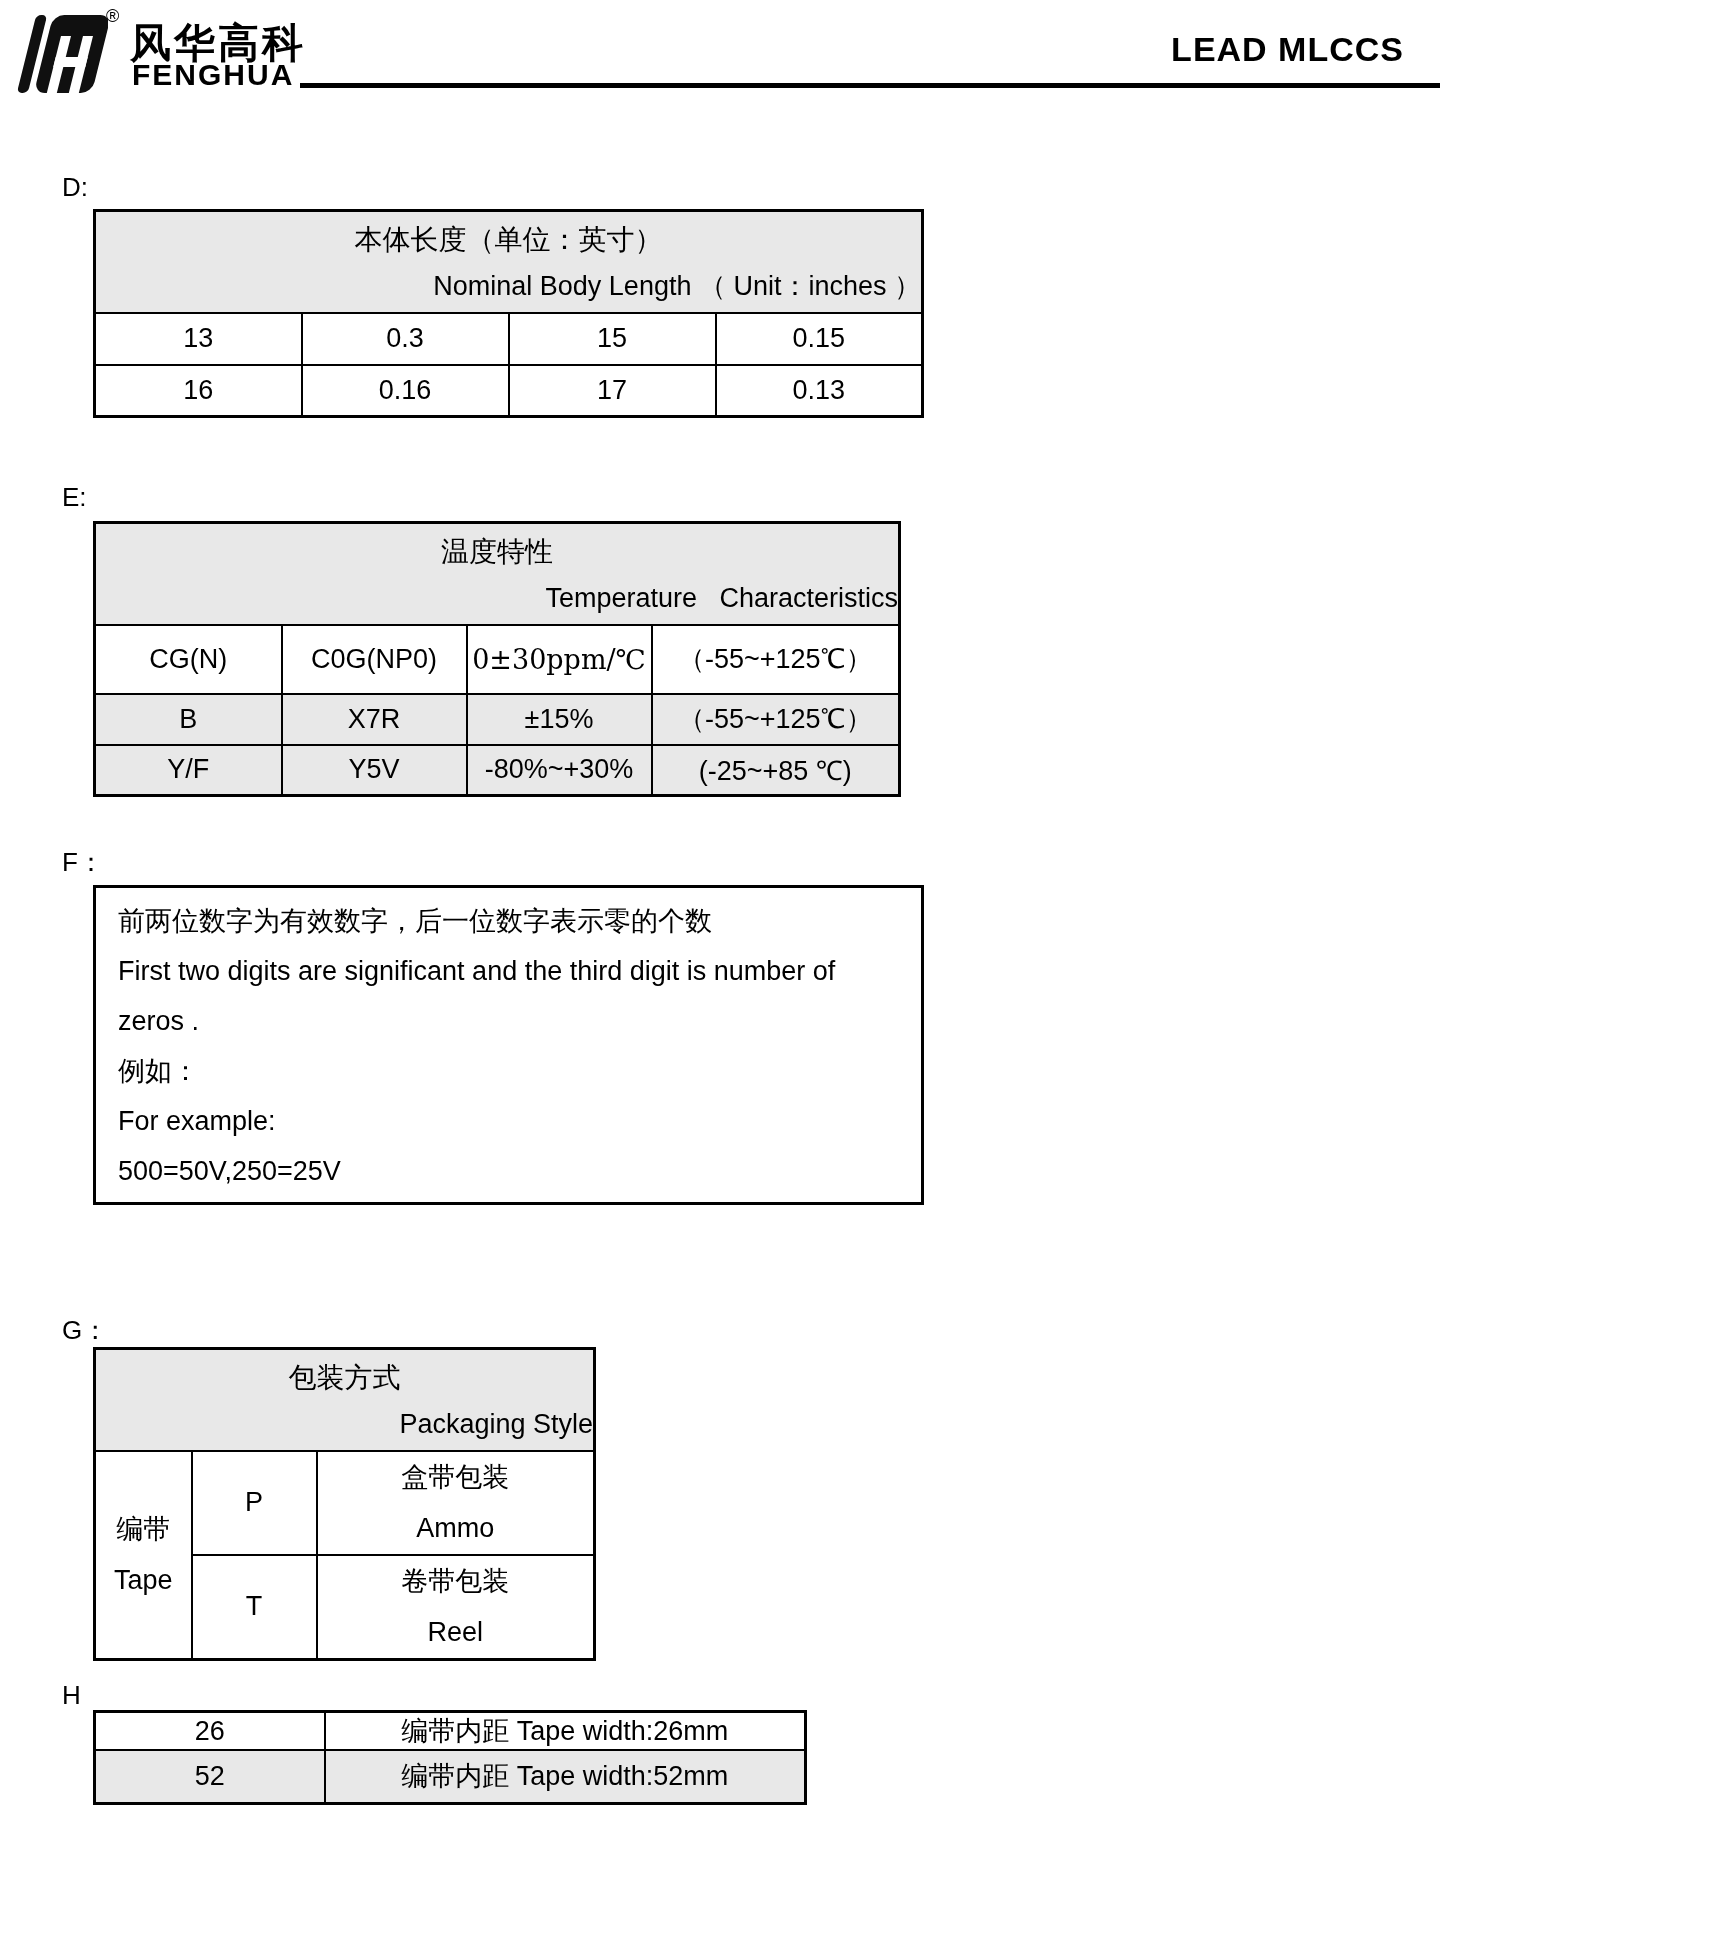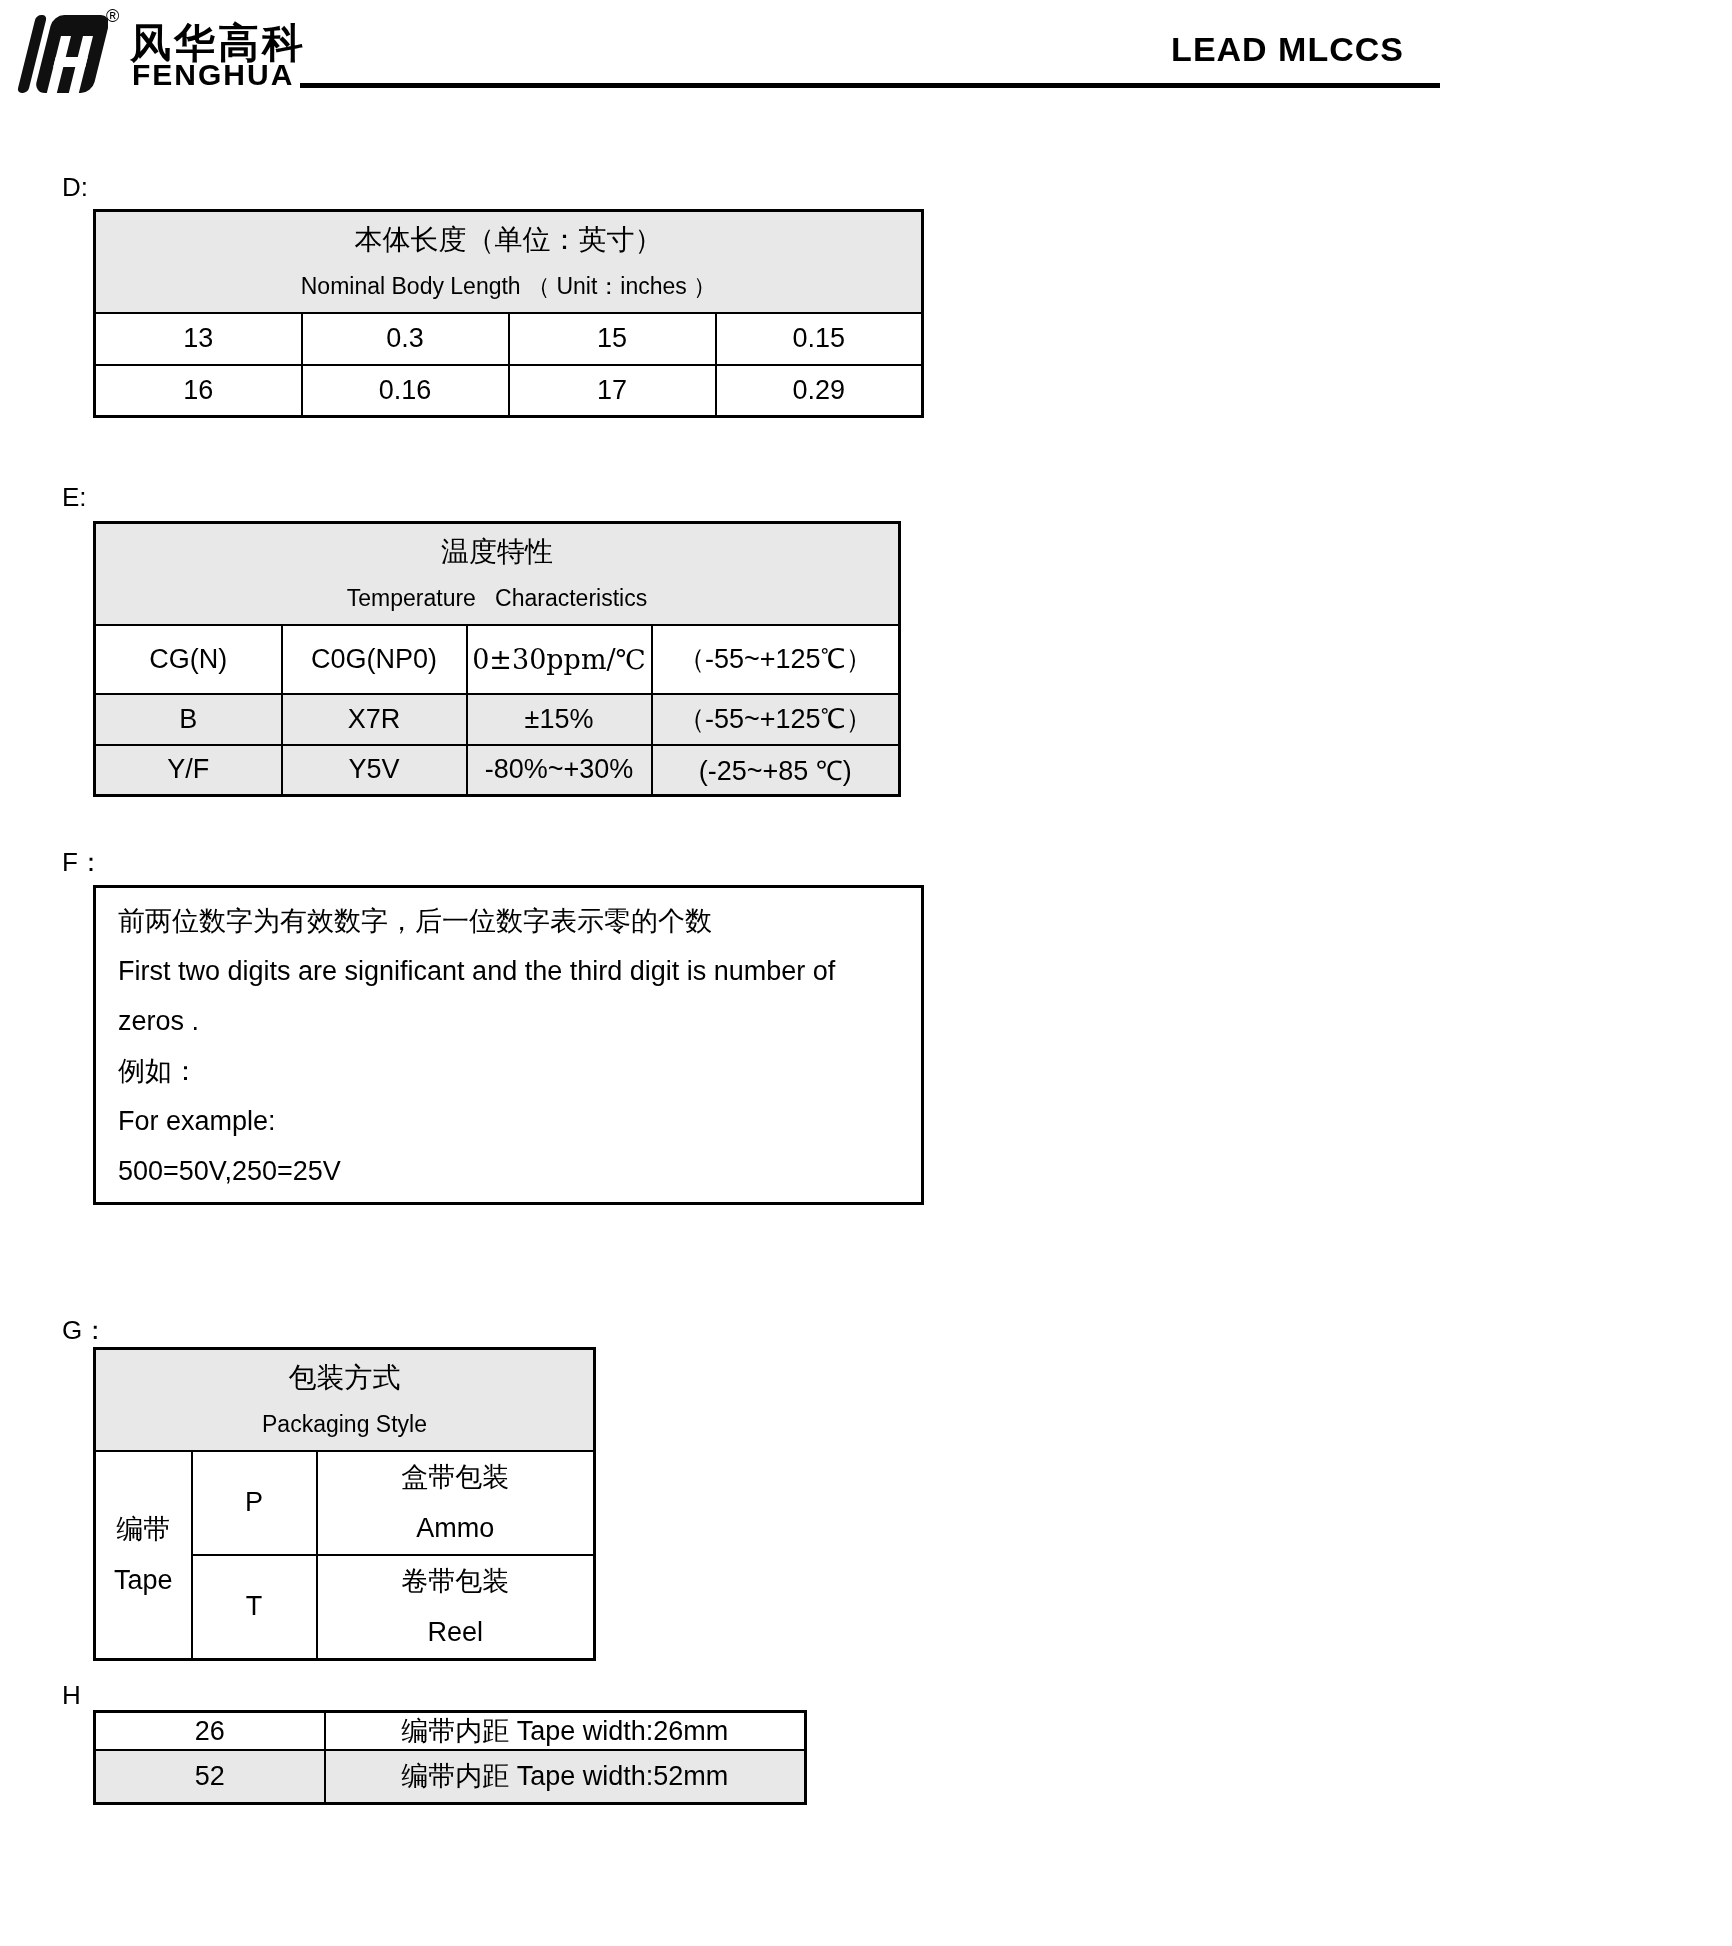--- a/index.html
+++ b/index.html
@@ -18,21 +18,21 @@
   .doc-title { position:absolute; left:954px; top:30px; width:450px; text-align:right;
                font-size:34px; font-weight:bold; letter-spacing:1px; }
 
   
   .sec-label { position:absolute; left:62px; font-size:26px; }
   .tbl { position:absolute; border-collapse:collapse; table-layout:fixed; background:#fff; }
   .tbl td { border:2px solid #000; text-align:center; vertical-align:middle; font-size:27px; }
   .tbl { border:3px solid #000; }
   .hd  { background:#e8e8e8; }
   .hd .hd-cn { font-size:28px; line-height:47px; padding-top:2px; }
-  .hd .hd-en { font-size:23px; line-height:47px; white-space:pre; }
+  .hd .hd-en { font-size:27px; line-height:47px; white-space:pre;text-align:right; }
   .gray { background:#e8e8e8; }
   .serif { font-family:"DejaVu Serif", serif; font-size:26px; }
 
   
   .f-body { text-align:left !important; padding:8px 20px 6px 22px; }
   .f-body div { line-height:50px; font-size:27px; }
 
   
   .two-line div { line-height:51px; font-size:27px; }
 </style>
@@ -74,21 +74,21 @@
   <tr style="height:52px;">
     <td>13</td>
     <td>0.3</td>
     <td>15</td>
     <td>0.15</td>
   </tr>
   <tr style="height:52px;">
     <td>16</td>
     <td>0.16</td>
     <td>17</td>
-    <td>0.29</td>
+    <td>0.13</td>
   </tr>
 </tbody>
   </table>
 
 <div class="sec-label" style="top:482px;">E:</div>
 <table class="tbl" style="left:93px; top:521px;">
   <colgroup>
       <col style="width:187px">
       <col style="width:185px">
       <col style="width:185px">

